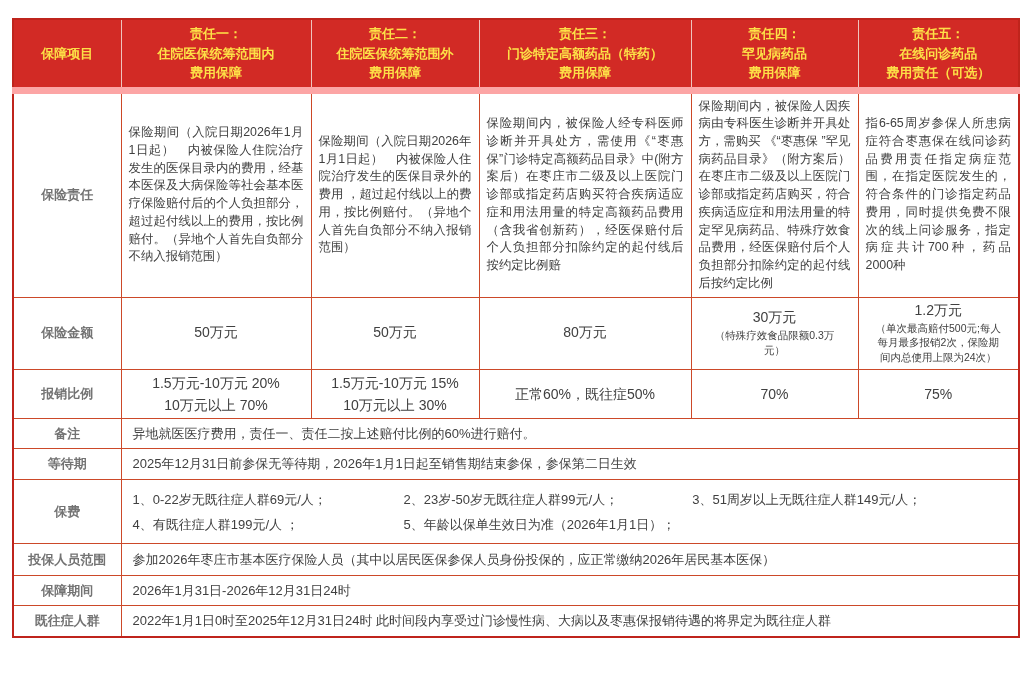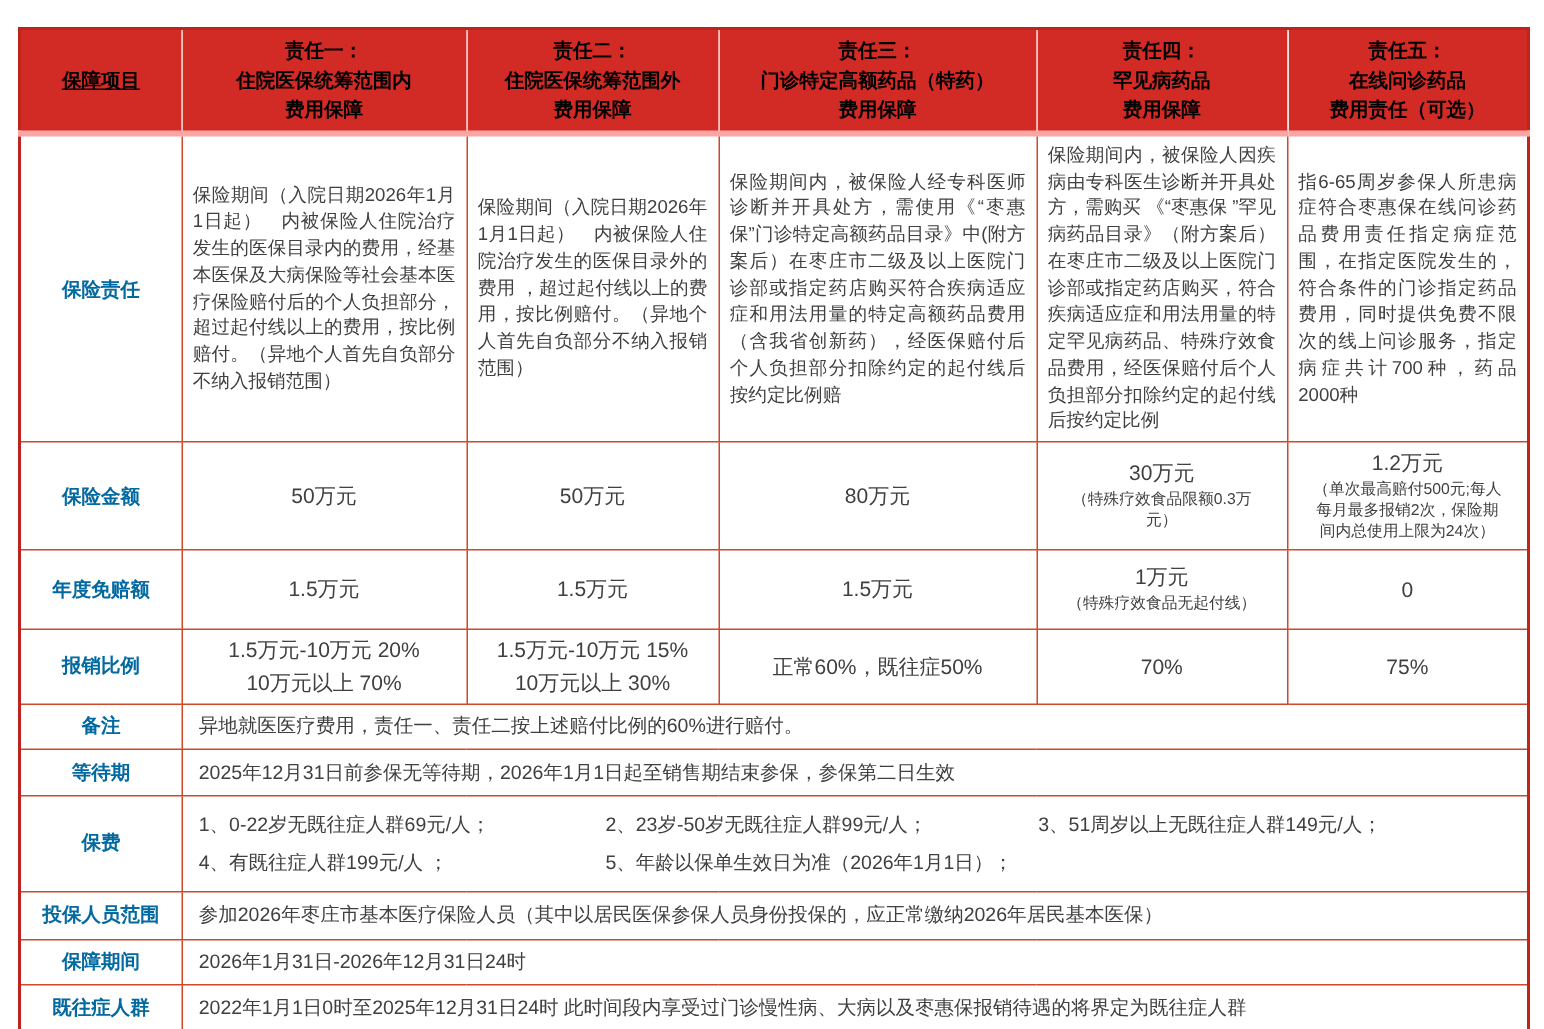--- a/index.html
+++ b/index.html
@@ -16,37 +16,37 @@
     width: 1006px;
     table-layout: fixed;
     border-collapse: collapse;
     border: 2px solid #bf241c;
   }
   td, th { border: 1px solid #cc4929; overflow: hidden; }
 
   
   thead th {
     background: #d22a25;
-    color: #000000;
+    color: #fde047;
     font-size: 13px;
     font-weight: bold;
     text-align: center;
     white-space: pre-line;
     line-height: 1.5;
     border-left: 1px solid #eec4bd;
     border-right: 1px solid #eec4bd;
-    border-bottom: 4px solid #fca5a5;
+    border-bottom: 7px solid #fca5a5;
     padding: 4px 2px;
   }
-  thead th:first-child { border-left-color: #bf241c; text-decoration: underline; }
+  thead th:first-child { border-left-color: #bf241c; }
   thead th:last-child  { border-right-color: #bf241c; margin-top: 19px; }
 
   
   td.rowlabel {
-    color: #0369a1;
+    color: #737373;
     font-weight: bold;
     font-size: 13px;
     text-align: center;
     vertical-align: middle;
     padding: 2px;
   }
 
   
   td.liability {
     font-size: 12.4px;
@@ -145,31 +145,20 @@
         <td class="val">
           <div class="main">30万元</div>
           <div class="note">（特殊疗效食品限额0.3万元）</div>
         </td>
         <td class="val">
           <div class="main">1.2万元</div>
           <div class="note">（单次最高赔付500元;每人每月最多报销2次，保险期间内总使用上限为24次）</div>
         </td>
       </tr>
 
-      <tr class="r-deductible">
-        <td class="rowlabel">年度免赔额</td>
-        <td class="val">1.5万元</td>
-        <td class="val">1.5万元</td>
-        <td class="val">1.5万元</td>
-        <td class="val">
-          <div class="main">1万元</div>
-          <div class="note">（特殊疗效食品无起付线）</div>
-        </td>
-        <td class="val">0</td>
-      </tr>
 
       <tr class="r-ratio">
         <td class="rowlabel">报销比例</td>
         <td class="val prewrap">1.5万元-10万元 20%
 10万元以上 70%</td>
         <td class="val prewrap">1.5万元-10万元 15%
 10万元以上 30%</td>
         <td class="val prewrap">正常60%，既往症50%</td>
         <td class="val prewrap">70%</td>
         <td class="val prewrap">75%</td>

